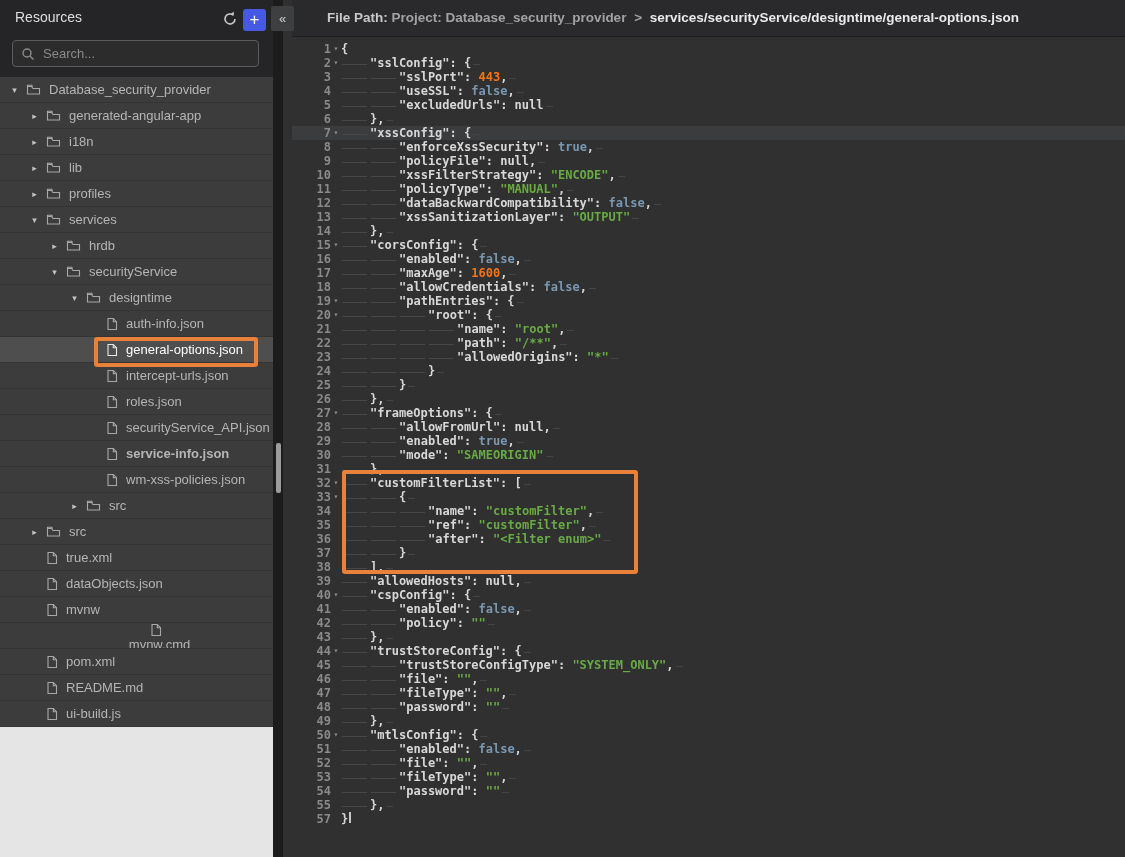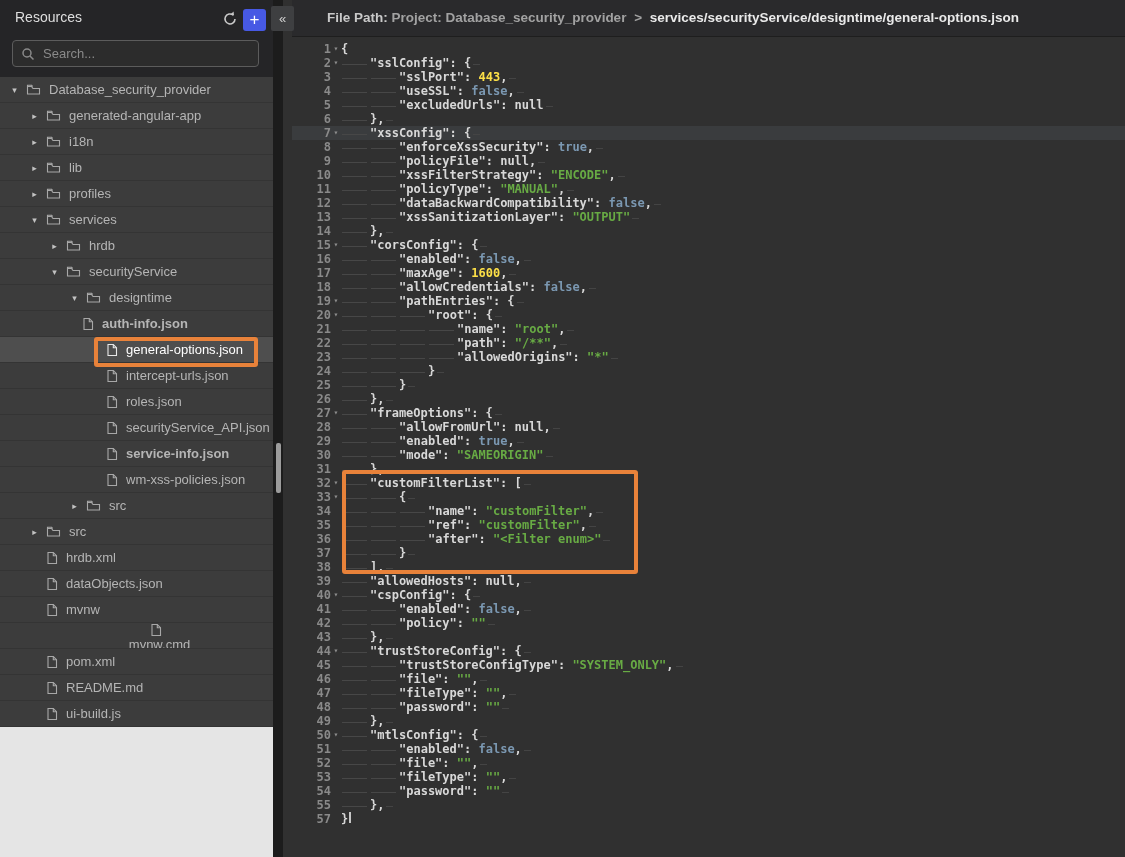--- a/index.html
+++ b/index.html
@@ -44,21 +44,21 @@
   .pb-label { color:#c9c9c9; } .pb-project { color:#a2a2a2; }
   .pb-sep { color:#a2a2a2; padding:0 4px; } .pb-path { color:#eaeaea; }
 
   .code { padding-top:5px; font-family:"DejaVu Sans Mono", monospace; font-size:12px; line-height:14px; }
   .cl { height:14px; white-space:pre; }
   .cl.active { background:rgba(150,170,190,0.10); }
   .ln { display:inline-block; width:39px; text-align:right; color:#8a8a8a; }
   .fold { display:inline-block; width:10px; text-align:center; color:#8e8e8e; font-size:8px; vertical-align:top; }
   .txt { color:#d8d8d8; }
   .tok-w { color:#d8d8d8; } .tok-u { color:#d8d8d8; }
-  .tok-g { color:#68ab44; } .tok-b { color:#7b98b2; } .tok-n { color:#fde047;margin-top:39px; }
+  .tok-g { color:#68ab44; } .tok-b { color:#7b98b2; } .tok-n { color:#f97316;margin-top:39px; }
   .tab { display:inline-block; width:29px; height:14px; vertical-align:top;
          background-image:linear-gradient(#474747,#474747); background-size:25px 1px;
          background-repeat:no-repeat; background-position:1px 8px; }
   .trail { display:inline-block; width:10px; height:14px; vertical-align:top;
            background-image:linear-gradient(#444444,#444444); background-size:7px 1px;
            background-repeat:no-repeat; background-position:2px 8px; }
   .cursor { display:inline-block; width:2px; height:11px; background:#c6c6c6; vertical-align:text-top; margin-left:1px; }
 
   
   .box-tree { position:absolute; left:94px; top:337px; width:164px; height:30px;
@@ -173,21 +173,21 @@
         <div class="trow" style="padding-left: 68px;">
           <span class="chev">▾</span>
           <span class="ticon">
             <svg width="15" height="13" viewBox="0 0 15 13">
               <path d="M1.5 3.5 h4 l1.5 2 h6.5 v5.5 h-12 z" fill="none" stroke="currentColor" stroke-width="1.1"></path>
               <path d="M1.5 3.5 v-1.2 h4.2 l1 1.2" fill="none" stroke="currentColor" stroke-width="1.1"></path>
             </svg>
           </span>
           <span>designtime</span>
         </div>
-        <div class="trow" style="padding-left: 82px; font-weight: bold;">
+        <div class="trow" style="padding-left: 106px;">
           <span class="ticon">
             <svg width="12" height="14" viewBox="0 0 12 14">
               <path d="M2 1.5 h5.3 l3.2 3.2 v7.8 h-8.5 z" fill="none" stroke="currentColor" stroke-width="1.1"></path>
               <path d="M7.3 1.5 v3.2 h3.2" fill="none" stroke="currentColor" stroke-width="1.1"></path>
             </svg>
           </span>
           <span>auth-info.json</span>
         </div>
         <div class="trow sel" style="padding-left: 106px;">
           <span class="ticon">
@@ -263,21 +263,21 @@
           </span>
           <span>src</span>
         </div>
         <div class="trow" style="padding-left: 46px;">
           <span class="ticon">
             <svg width="12" height="14" viewBox="0 0 12 14">
               <path d="M2 1.5 h5.3 l3.2 3.2 v7.8 h-8.5 z" fill="none" stroke="currentColor" stroke-width="1.1"></path>
               <path d="M7.3 1.5 v3.2 h3.2" fill="none" stroke="currentColor" stroke-width="1.1"></path>
             </svg>
           </span>
-          <span>hrdb.xml</span>
+          <span>true.xml</span>
         </div>
         <div class="trow" style="padding-left: 46px;">
           <span class="ticon">
             <svg width="12" height="14" viewBox="0 0 12 14">
               <path d="M2 1.5 h5.3 l3.2 3.2 v7.8 h-8.5 z" fill="none" stroke="currentColor" stroke-width="1.1"></path>
               <path d="M7.3 1.5 v3.2 h3.2" fill="none" stroke="currentColor" stroke-width="1.1"></path>
             </svg>
           </span>
           <span>dataObjects.json</span>
         </div>

